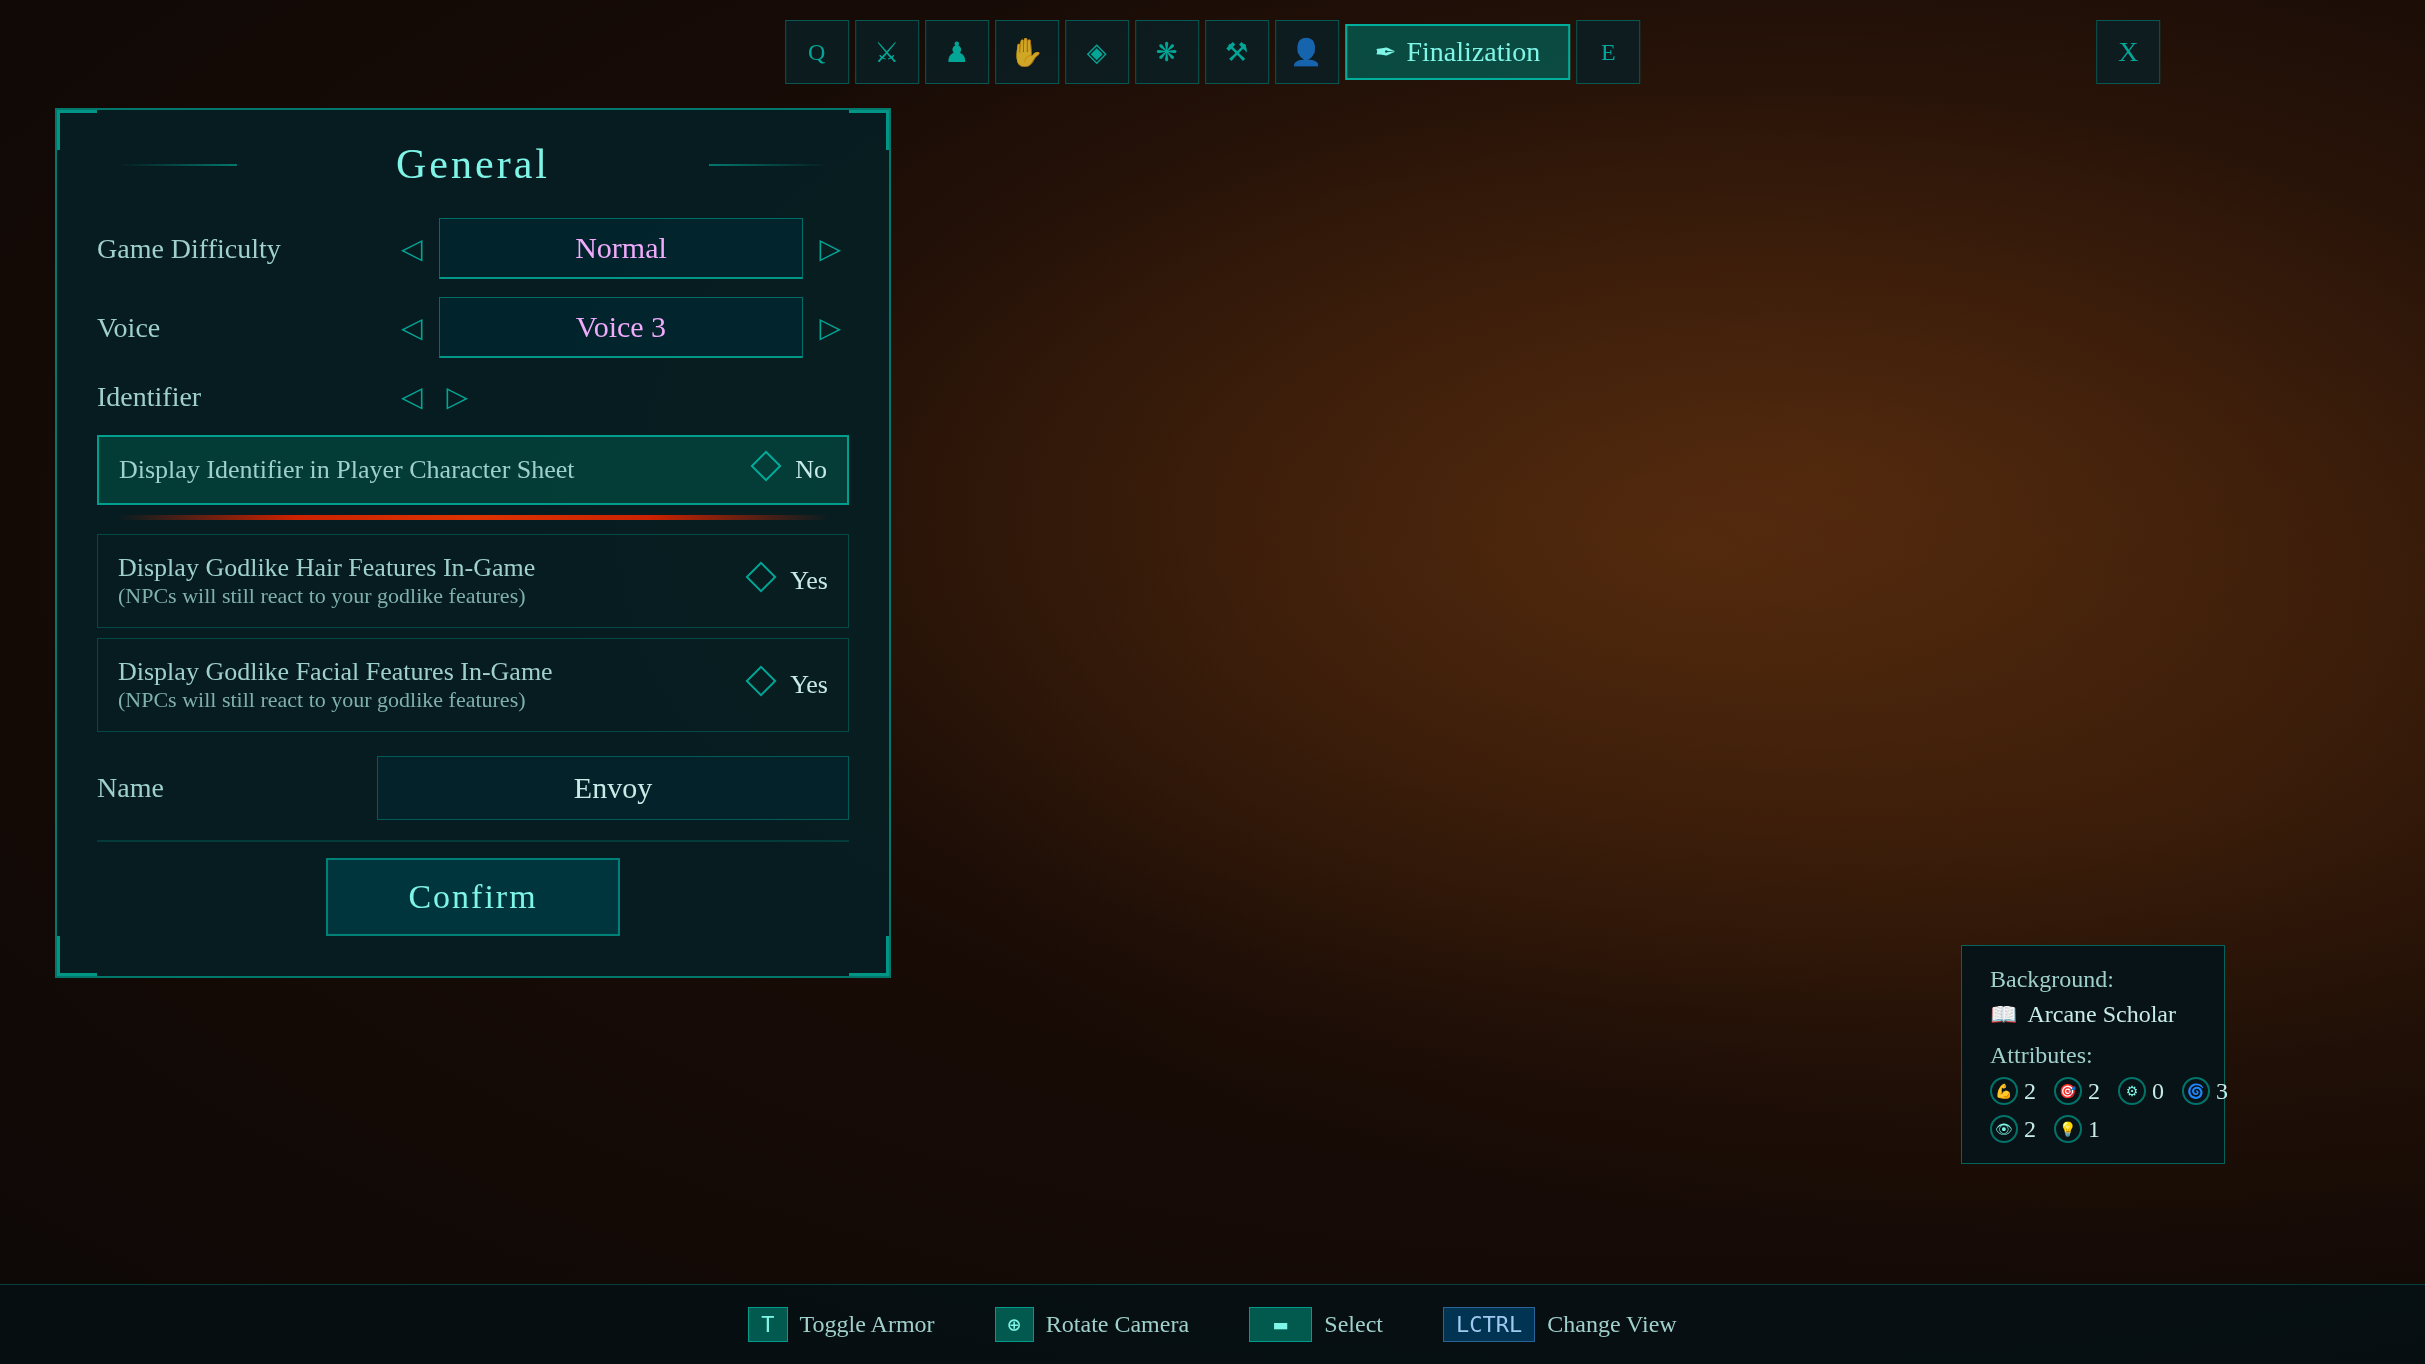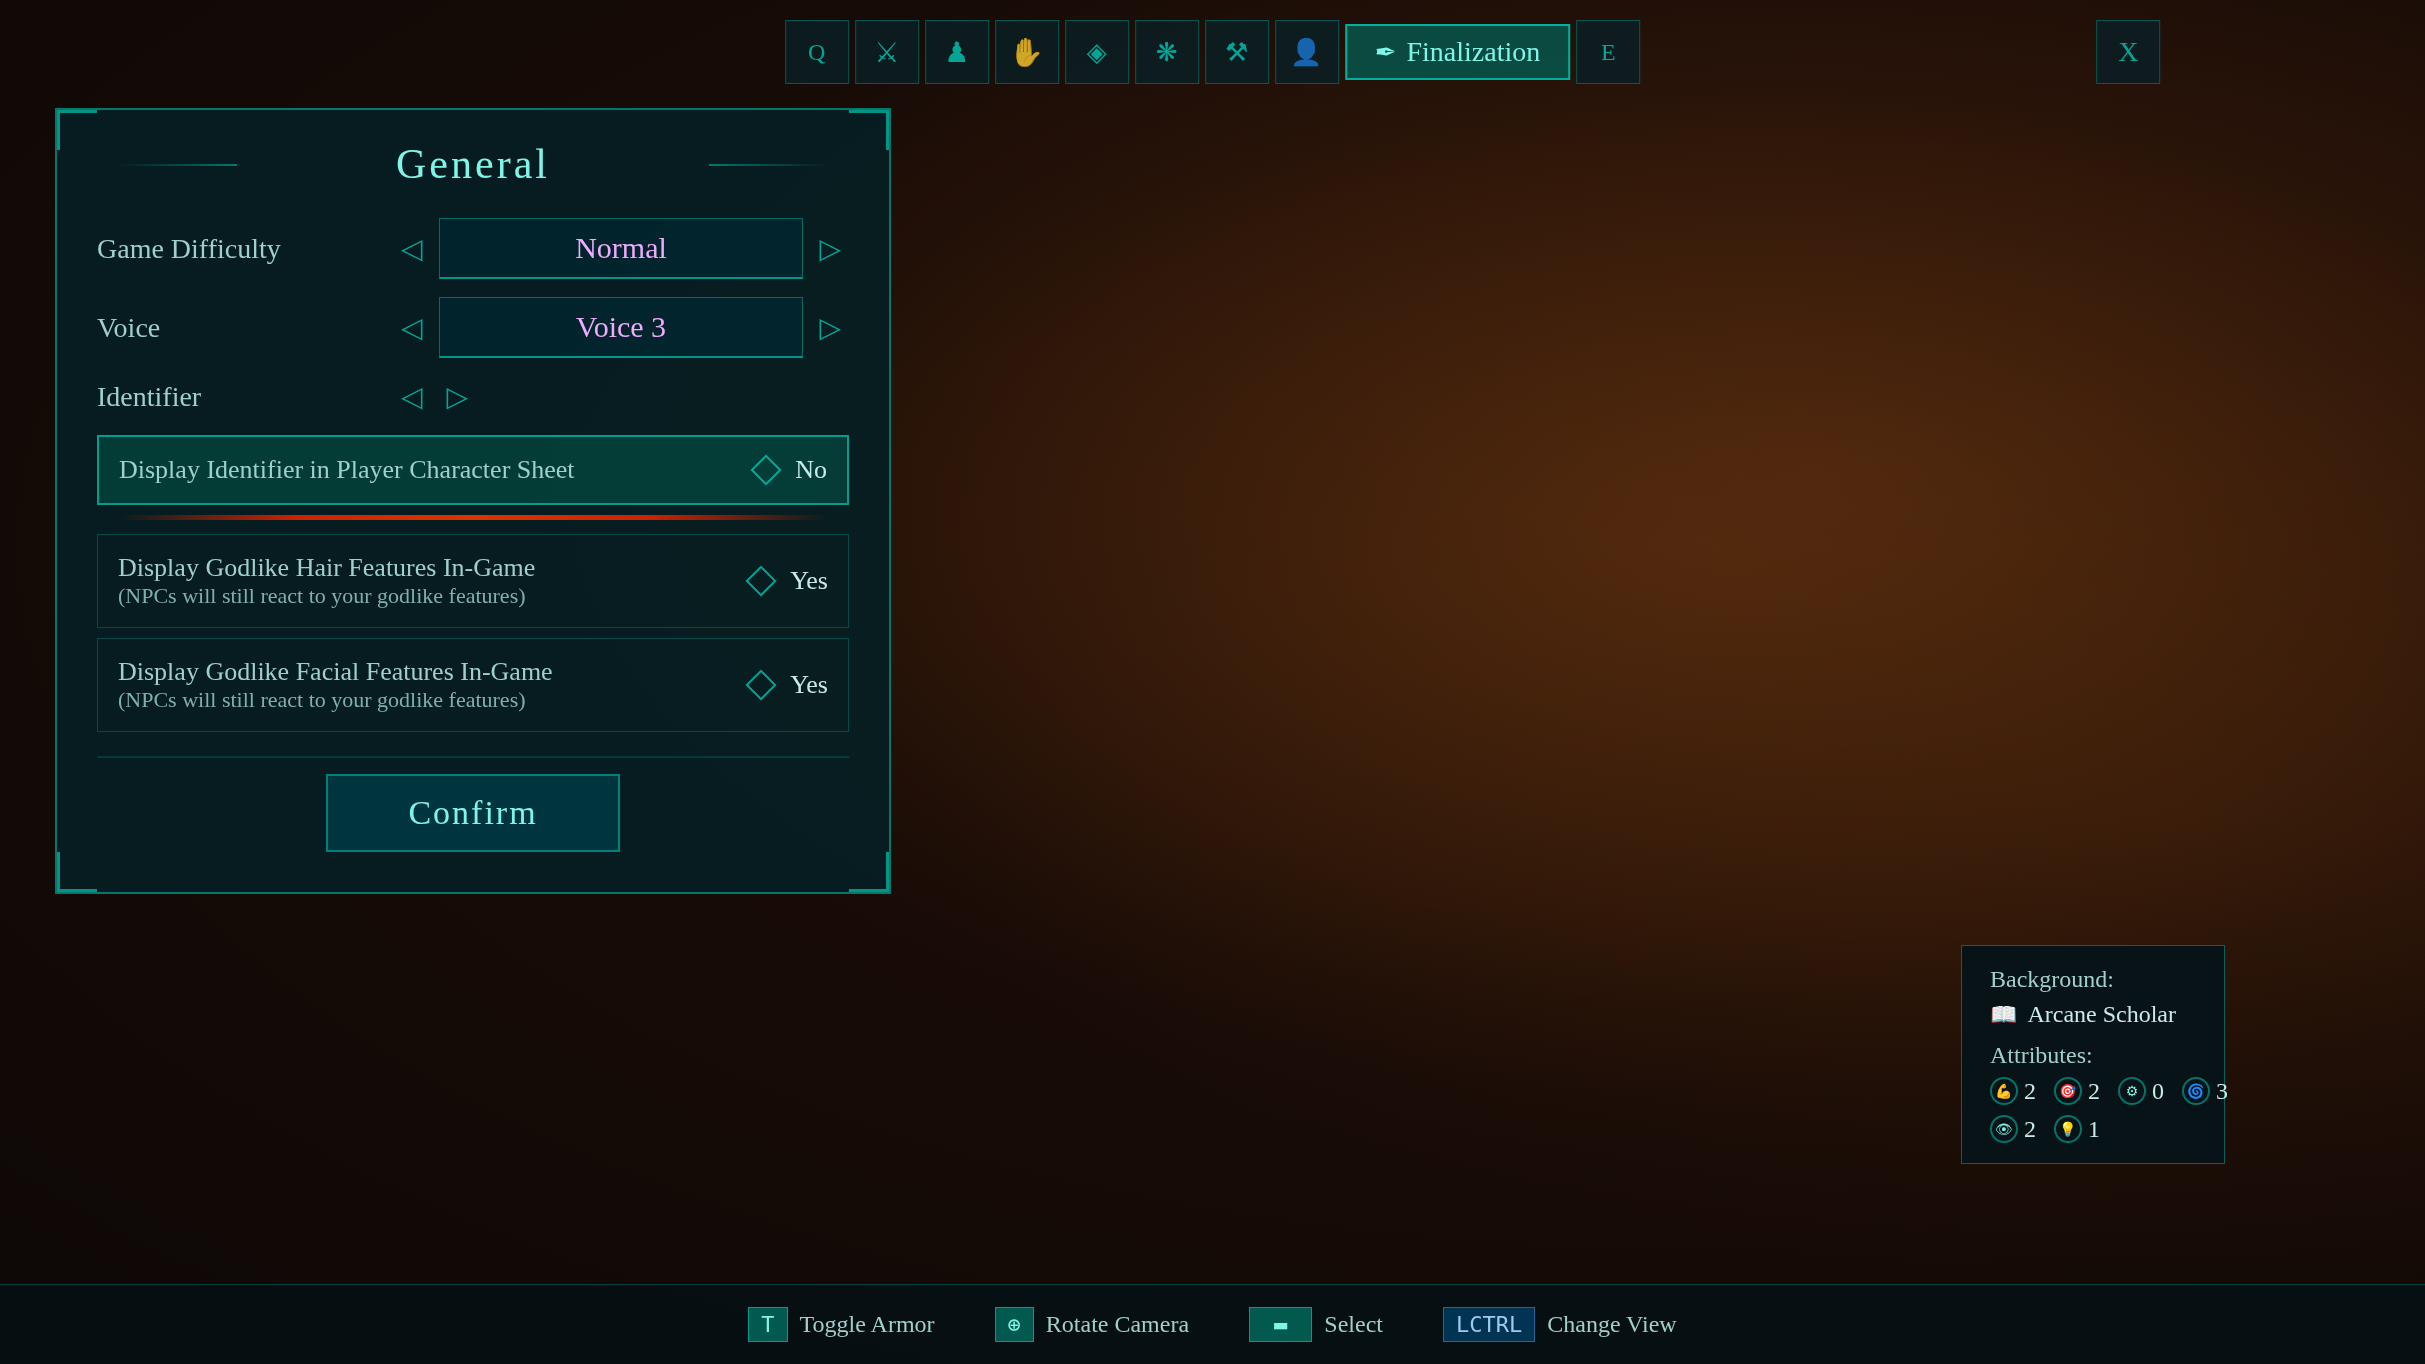--- a/index.html
+++ b/index.html
@@ -184,21 +184,21 @@
 
     .toggle-label-small {
       font-size: 22px;
       color: #80b0ac;
       display: block;
       font-family: Liberation Serif, serif;
     }
 
     .toggle-value {
       display: flex;
-      align-items: center;
+      align-items: flex-start;
       gap: 10px;
       color: #c8ebe8;
       font-size: 26px;
       font-family: 'Georgia', serif;
     }
 
     .diamond-icon {
       width: 22px;
       height: 22px;
       background: none;
@@ -447,20 +447,24 @@
     <span class="toggle-label">
       <span>Display Godlike Facial Features In-Game</span>
       <span class="toggle-label-small">(NPCs will still react to your godlike features)</span>
     </span>
     <div class="toggle-value">
       <span class="diamond-icon"></span>
       <span>Yes</span>
     </div>
   </div>
 
+  <div class="name-row">
+    <div class="setting-label">Name</div>
+    <input class="name-input" type="text" value="Envoy" style="">
+  </div>
 
   <div class="divider-bar"></div>
 
   <button class="confirm-btn">Confirm</button>
 </div>
 
 <div class="info-panel">
   <div class="info-title">Background:</div>
   <div class="info-value">
     <span style="font-size:22px;">📖</span>

